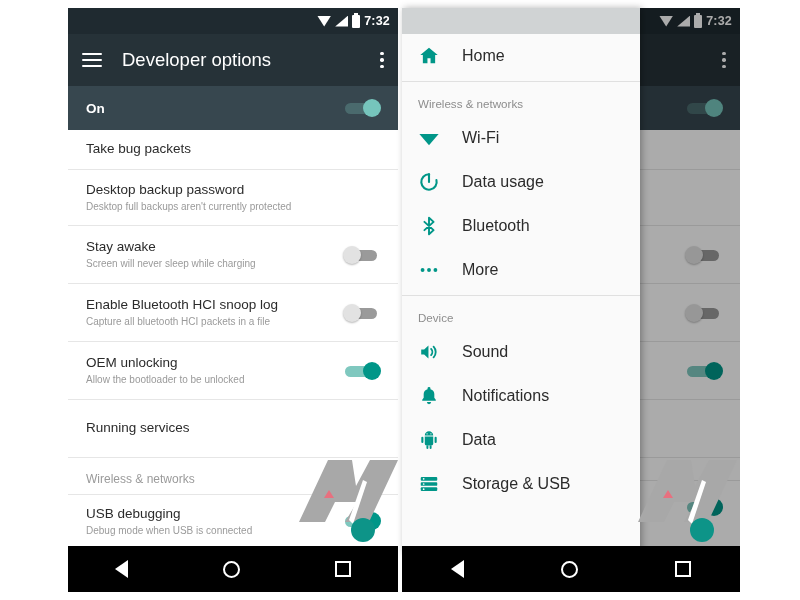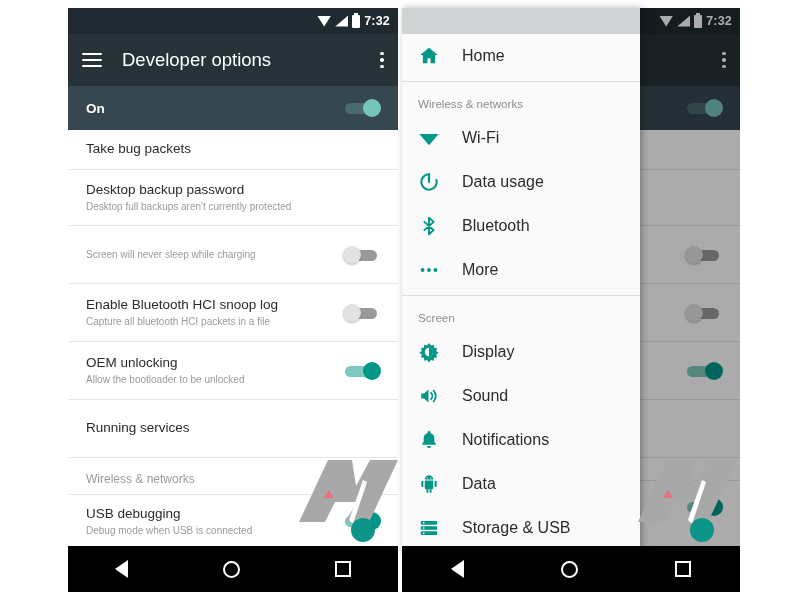--- a/index.html
+++ b/index.html
@@ -205,20 +205,21 @@
 
       <div class="row" style="height:56px">
         <div class="txt">
           <div class="title">Desktop backup password</div>
           <div class="sub">Desktop full backups aren't currently protected</div>
         </div>
       </div>
 
       <div class="row" style="height:58px">
         <div class="txt">
+          <div class="title">Stay awake</div>
           <div class="sub">Screen will never sleep while charging</div>
         </div>
         <span class="sw off">
           <span class="track"></span>
             <span class="thumb"></span>
           </span>
       </div>
 
       <div class="row" style="height:58px">
         <div class="txt">
@@ -311,32 +312,22 @@
         <svg viewBox="0 0 24 24" fill="#009688">
           <circle cx="5" cy="12" r="2.1"></circle>
             <circle cx="12" cy="12" r="2.1"></circle>
             <circle cx="19" cy="12" r="2.1"></circle>
         </svg>
       </span>
       <span class="dr-label">More</span>
     </div>
 
     <div class="dr-div"></div>
-    <div class="dr-head">Screen</div>
-
-    <div class="dr-row">
-      <span class="dicon">
-        <svg viewBox="0 0 24 24" fill="#009688">
-          <path d="M12 2.2 14 5l3.2-1 .3 3.3 3.3.3-1 3.2 2.8 2-2.8 2 1 3.2-3.3.3-.3 3.3-3.2-1-2 2.8-2-2.8-3.2 1-.3-3.3-3.3-.3 1-3.2-2.8-2 2.8-2-1-3.2 3.3-.3.3-3.3 3.2 1z"></path>
-          <circle cx="12" cy="12" r="4.6" fill="#fafafa"></circle>
-          <path d="M12 7.4a4.6 4.6 0 0 1 0 9.2z"></path>
-        </svg>
-      </span>
-      <span class="dr-label">Display</span>
-    </div>
+    <div class="dr-head">Device</div>
+
 
     <div class="dr-row">
       <span class="dicon">
         <svg viewBox="0 0 24 24" fill="#009688">
           <path d="M3.5 9.3h3.2L11.4 5v14l-4.7-4.3H3.5z"></path>
           <path d="M14.3 8.6a5 5 0 0 1 0 6.8" fill="none" stroke="#009688" stroke-width="2" stroke-linecap="round"></path>
           <path d="M17 6.2a8.4 8.4 0 0 1 0 11.6" fill="none" stroke="#009688" stroke-width="2" stroke-linecap="round"></path>
         </svg>
       </span>
       <span class="dr-label">Sound</span>

